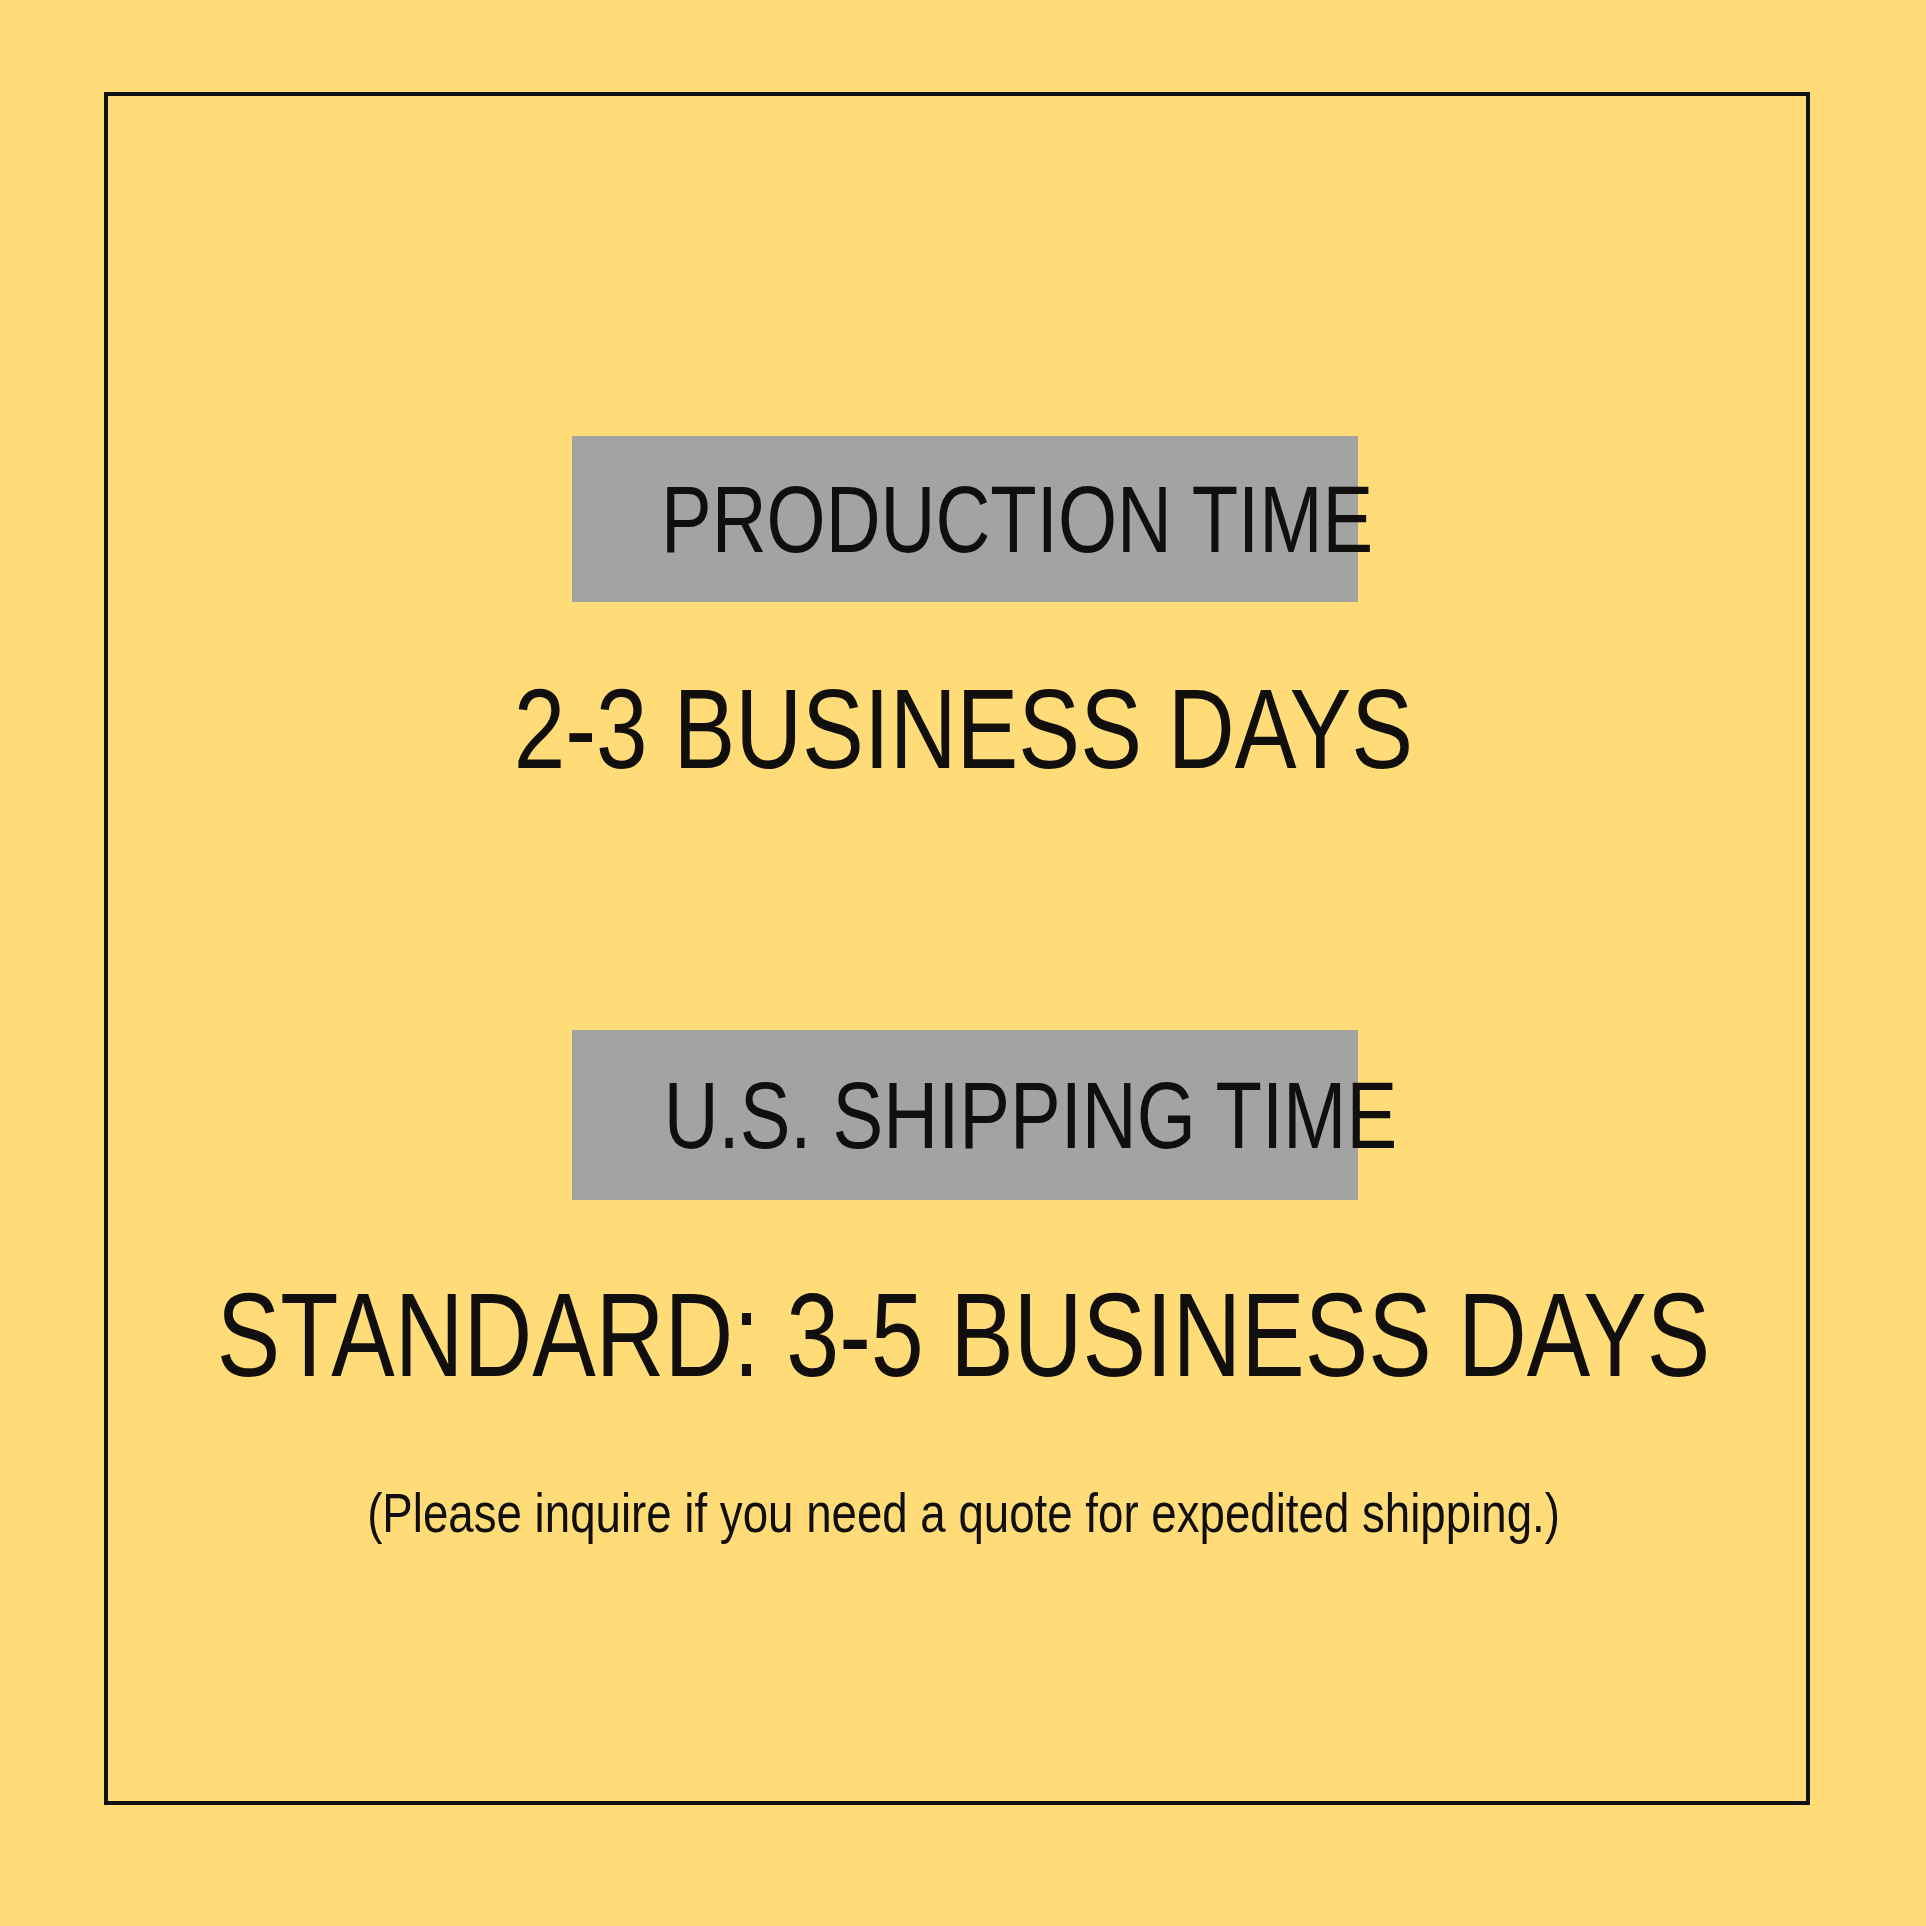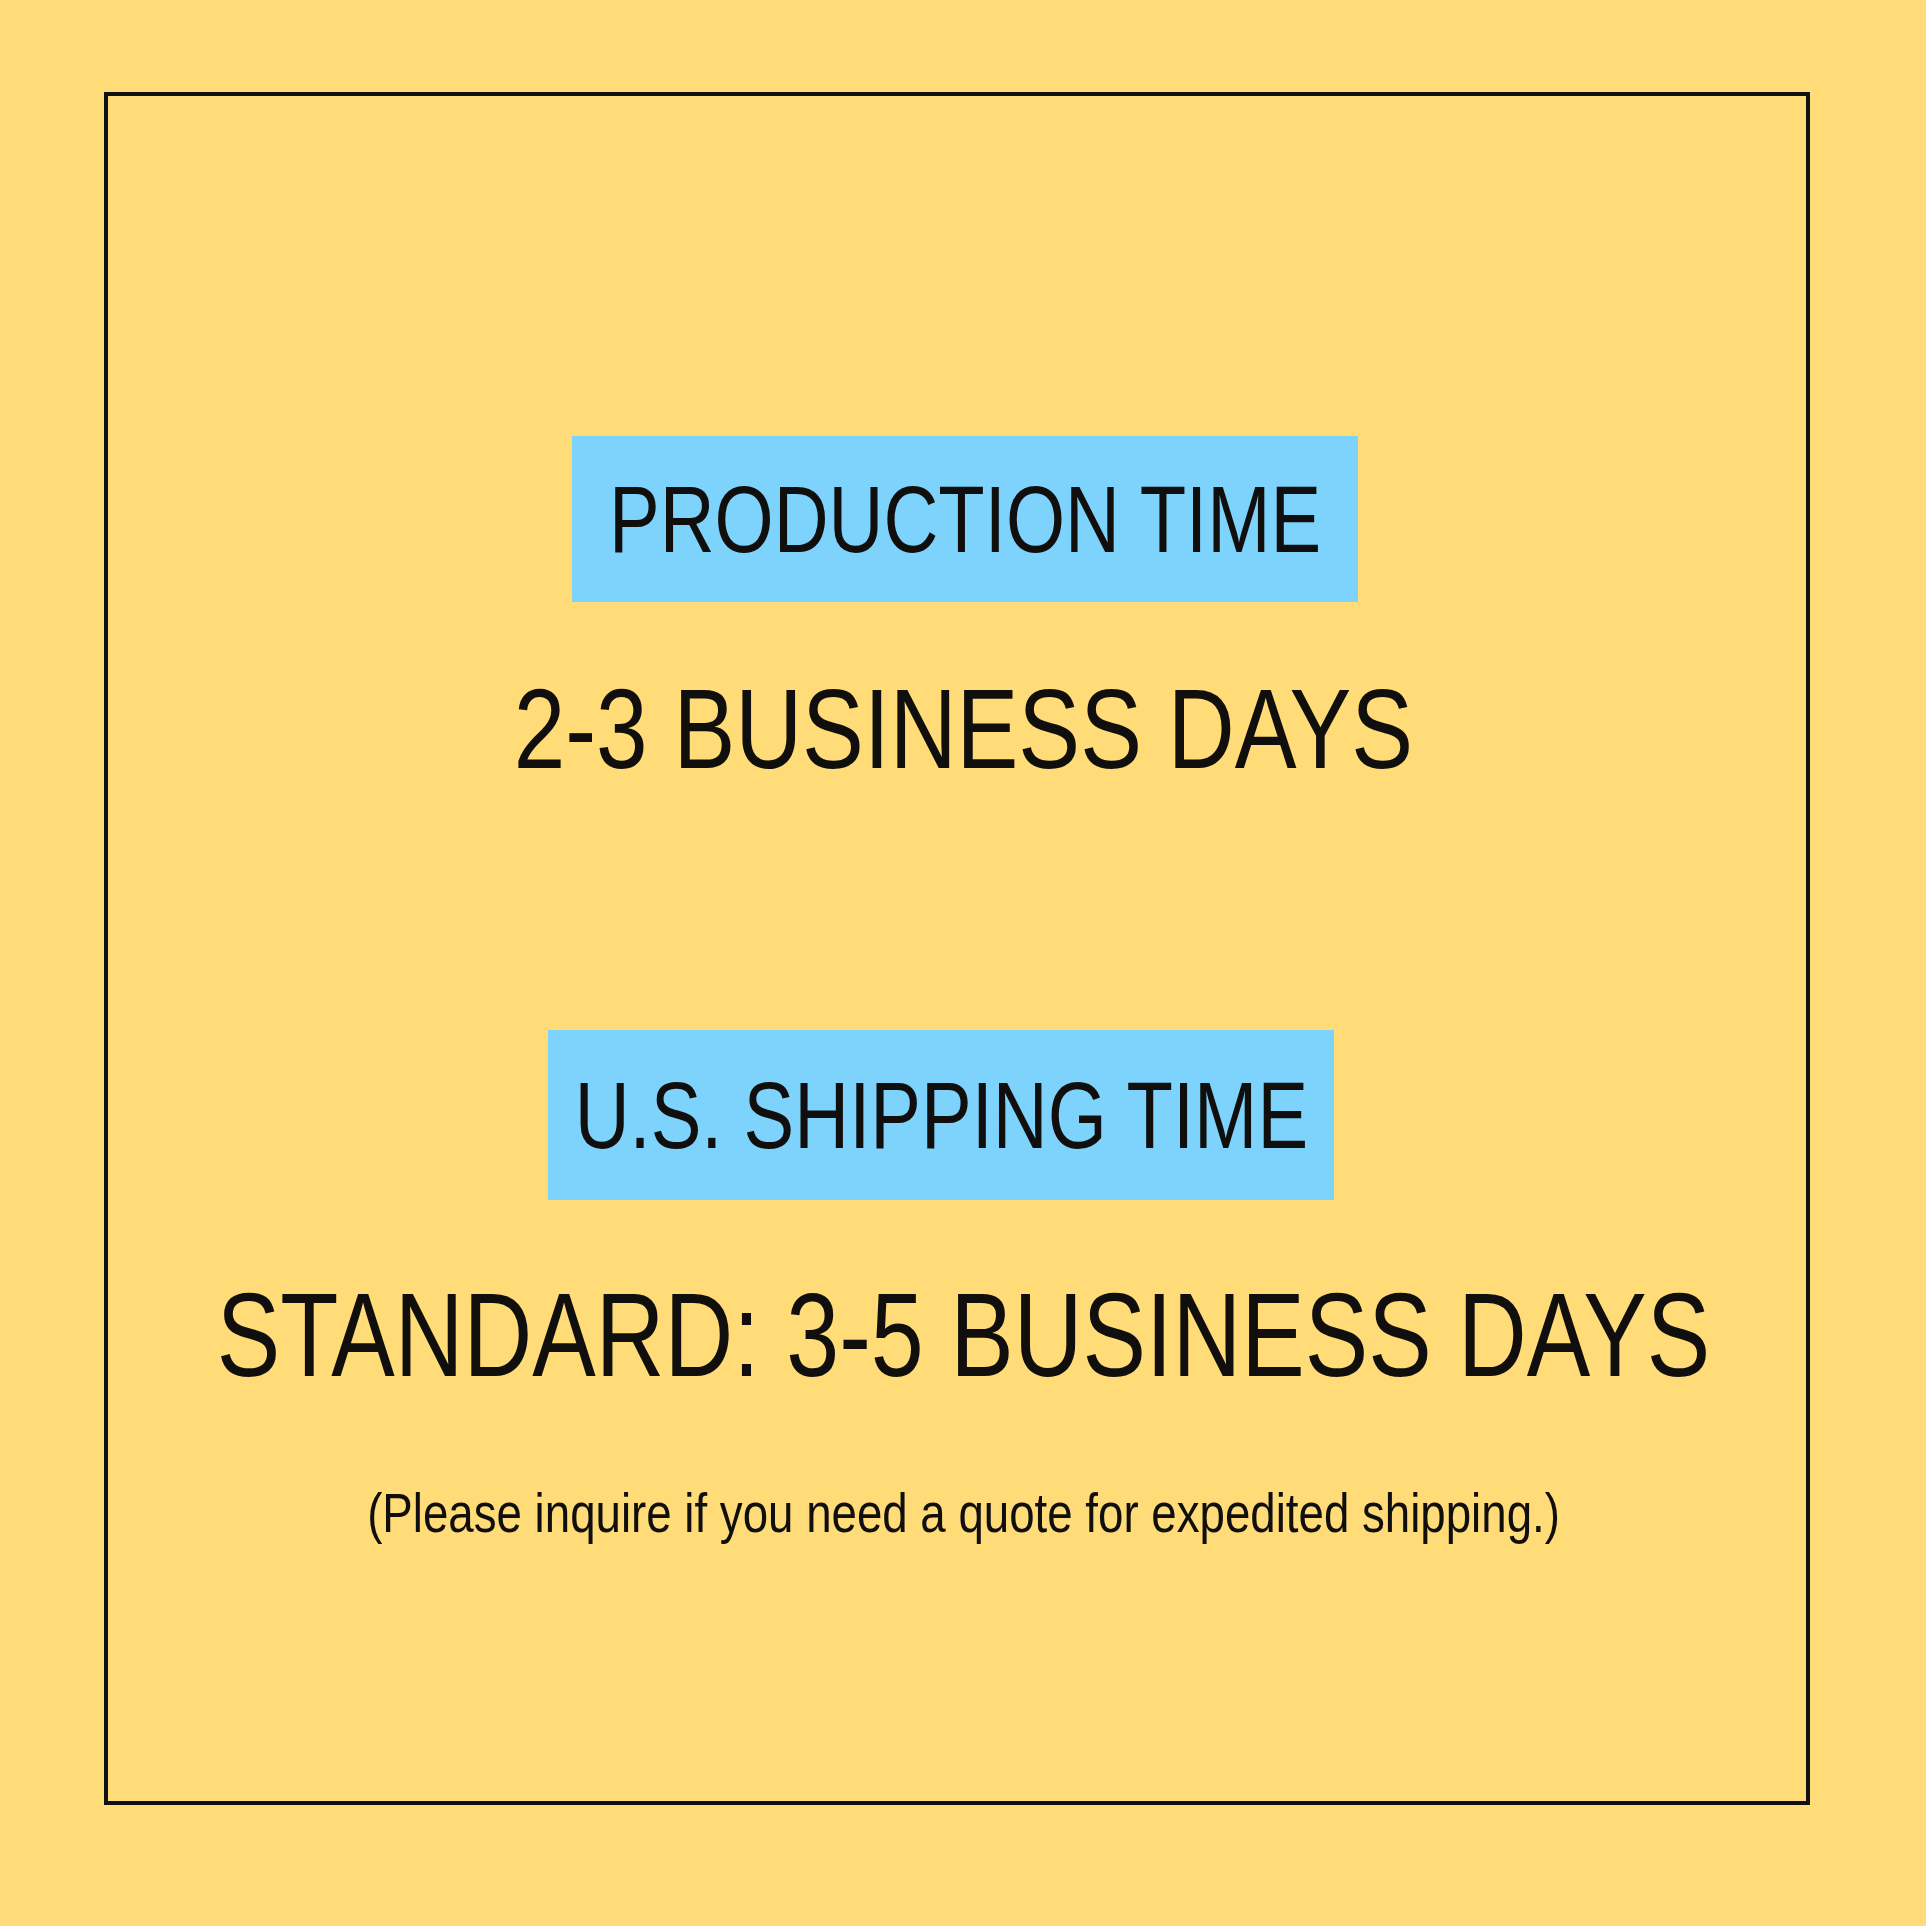--- a/index.html
+++ b/index.html
@@ -27,35 +27,35 @@
     width: 1706px;
     height: 1713px;
     border: 4px solid #111111;
     box-sizing: border-box;
     pointer-events: none;
   }
 
   
   .plate {
     position: absolute;
-    background: #7dd3fc;
+    background: #a3a3a3;
     display: flex;
     align-items: center;
-    justify-content: center;
+    justify-content: flex-start;
   }
 
   #plate-production {
     left: 572px;
     top: 436px;
     width: 786px;
     height: 166px;
   }
 
   #plate-shipping {
-    left: 548px;
+    left: 572px;
     top: 1030px;
     width: 786px;
     height: 170px;
   }
 
   
   .condensed {
     font-family: "Liberation Sans", "DejaVu Sans", sans-serif;
     font-weight: 400;
     color: #100f0d;

